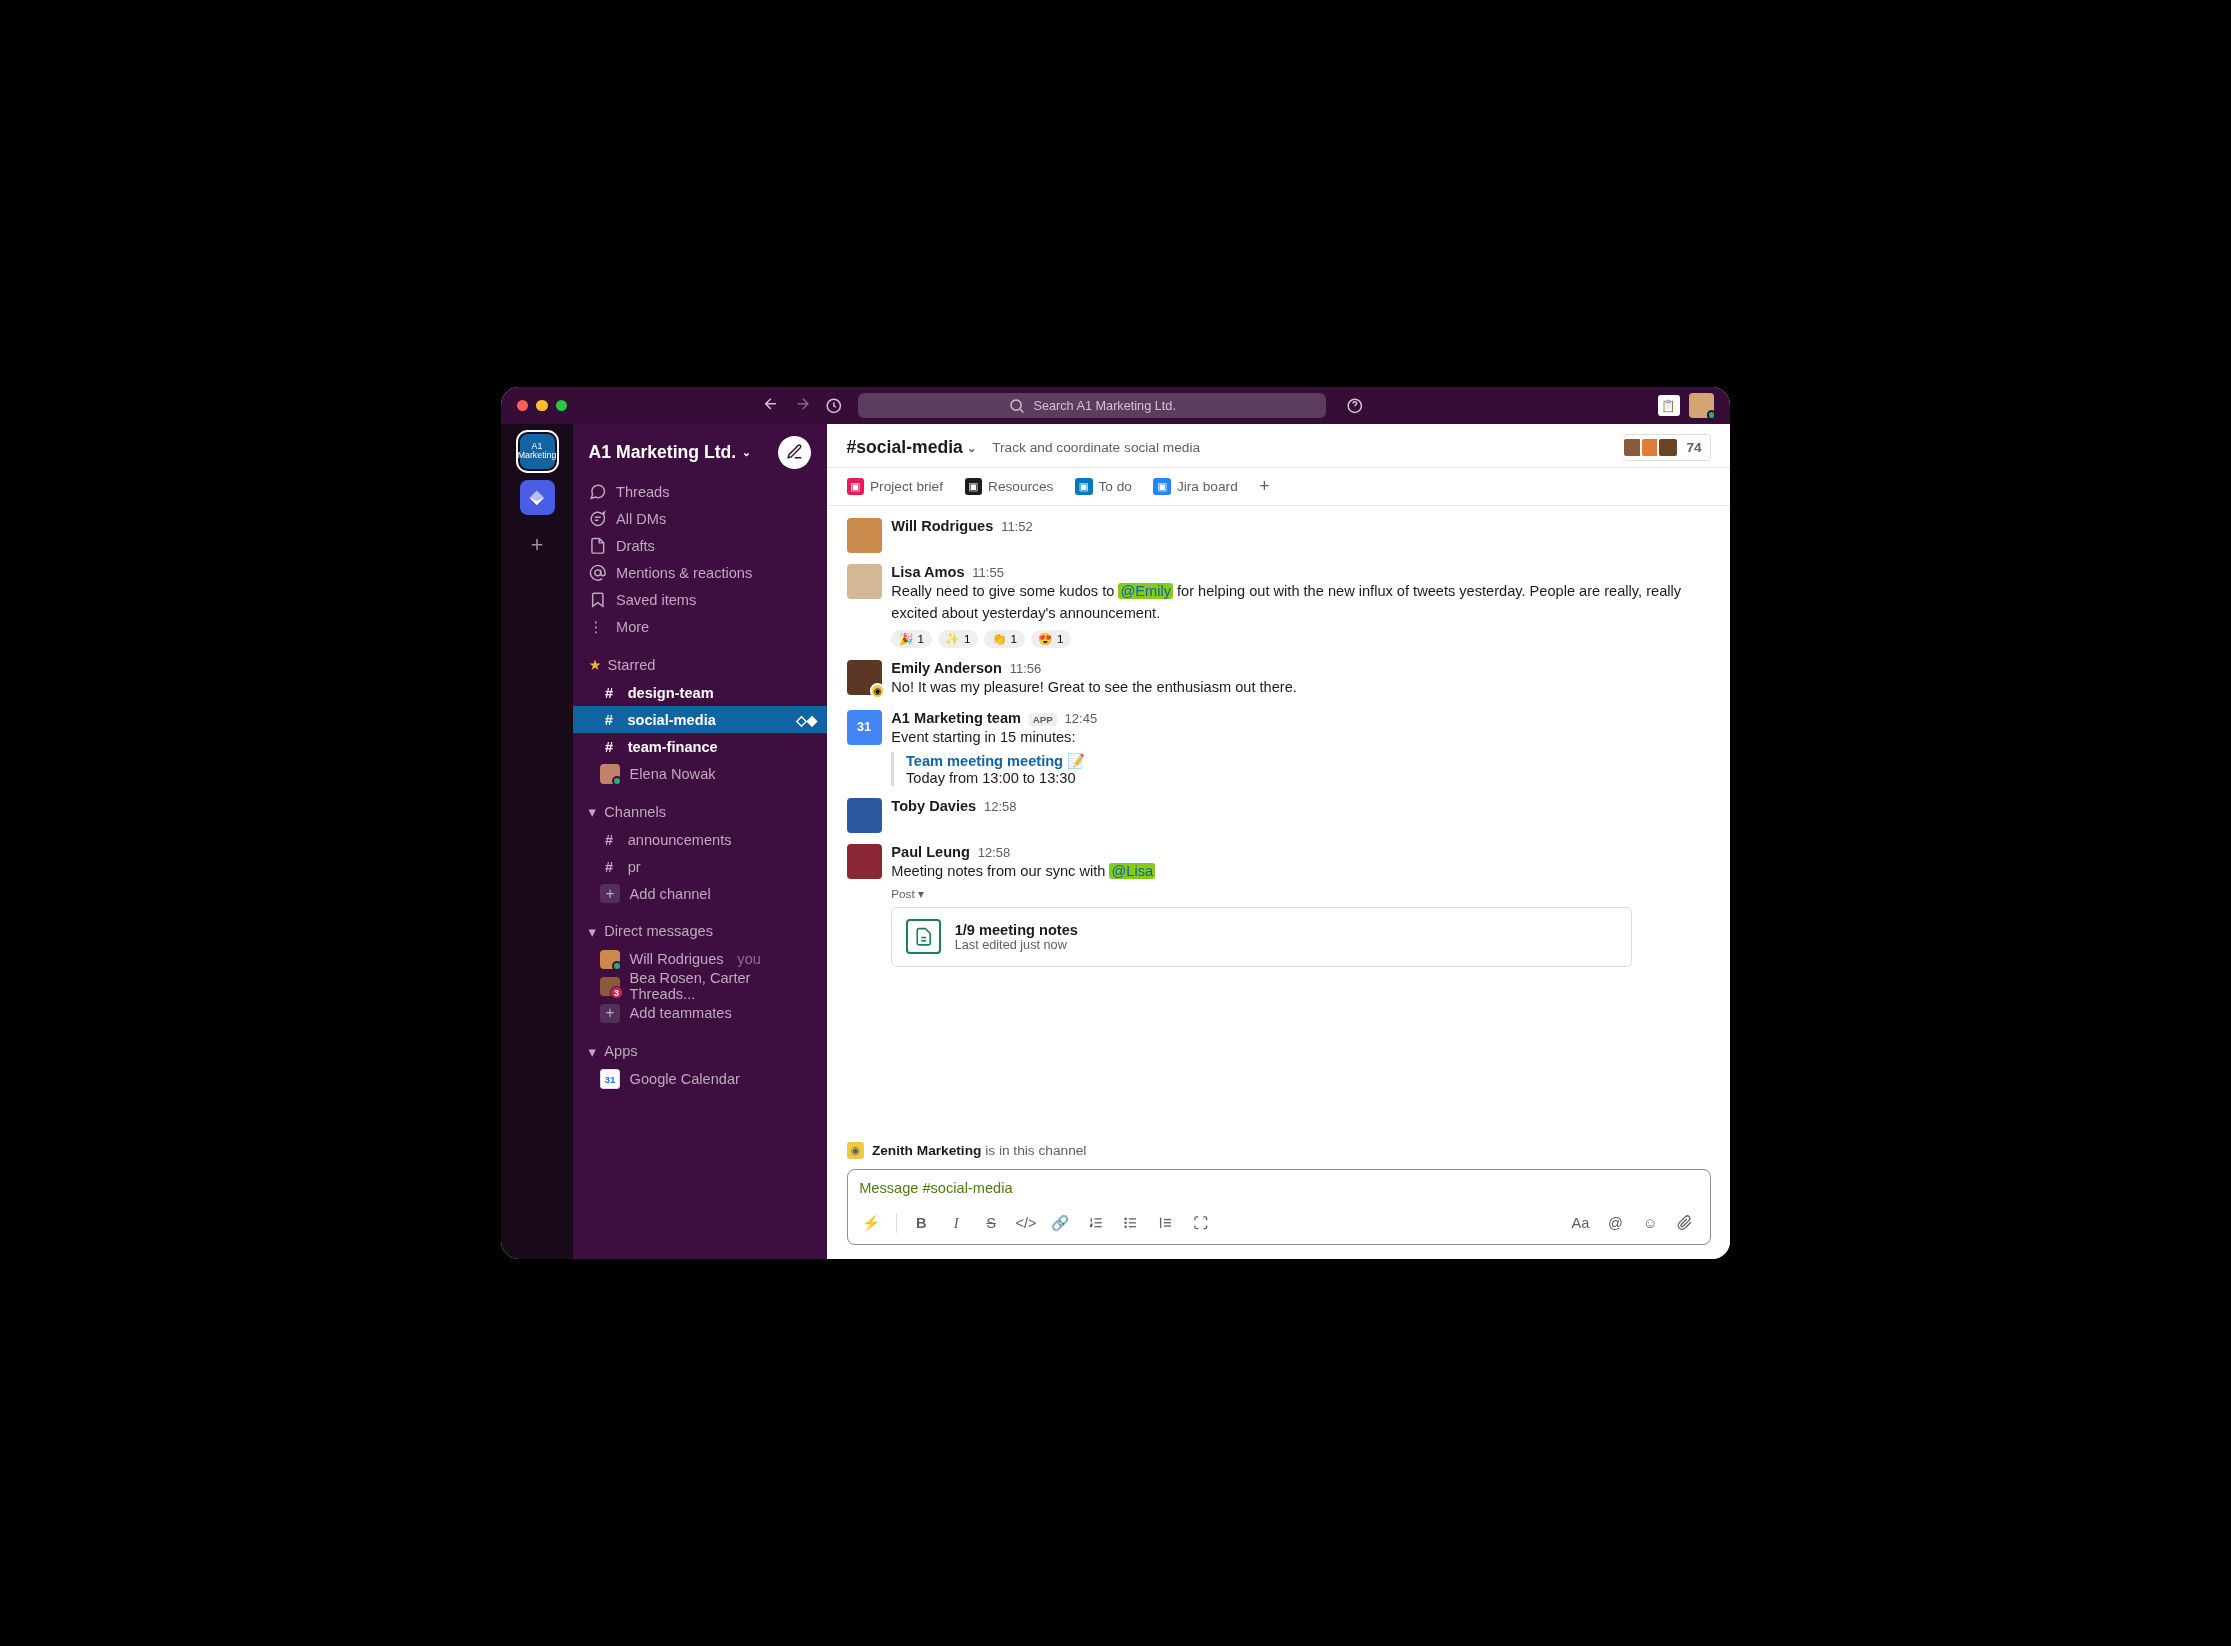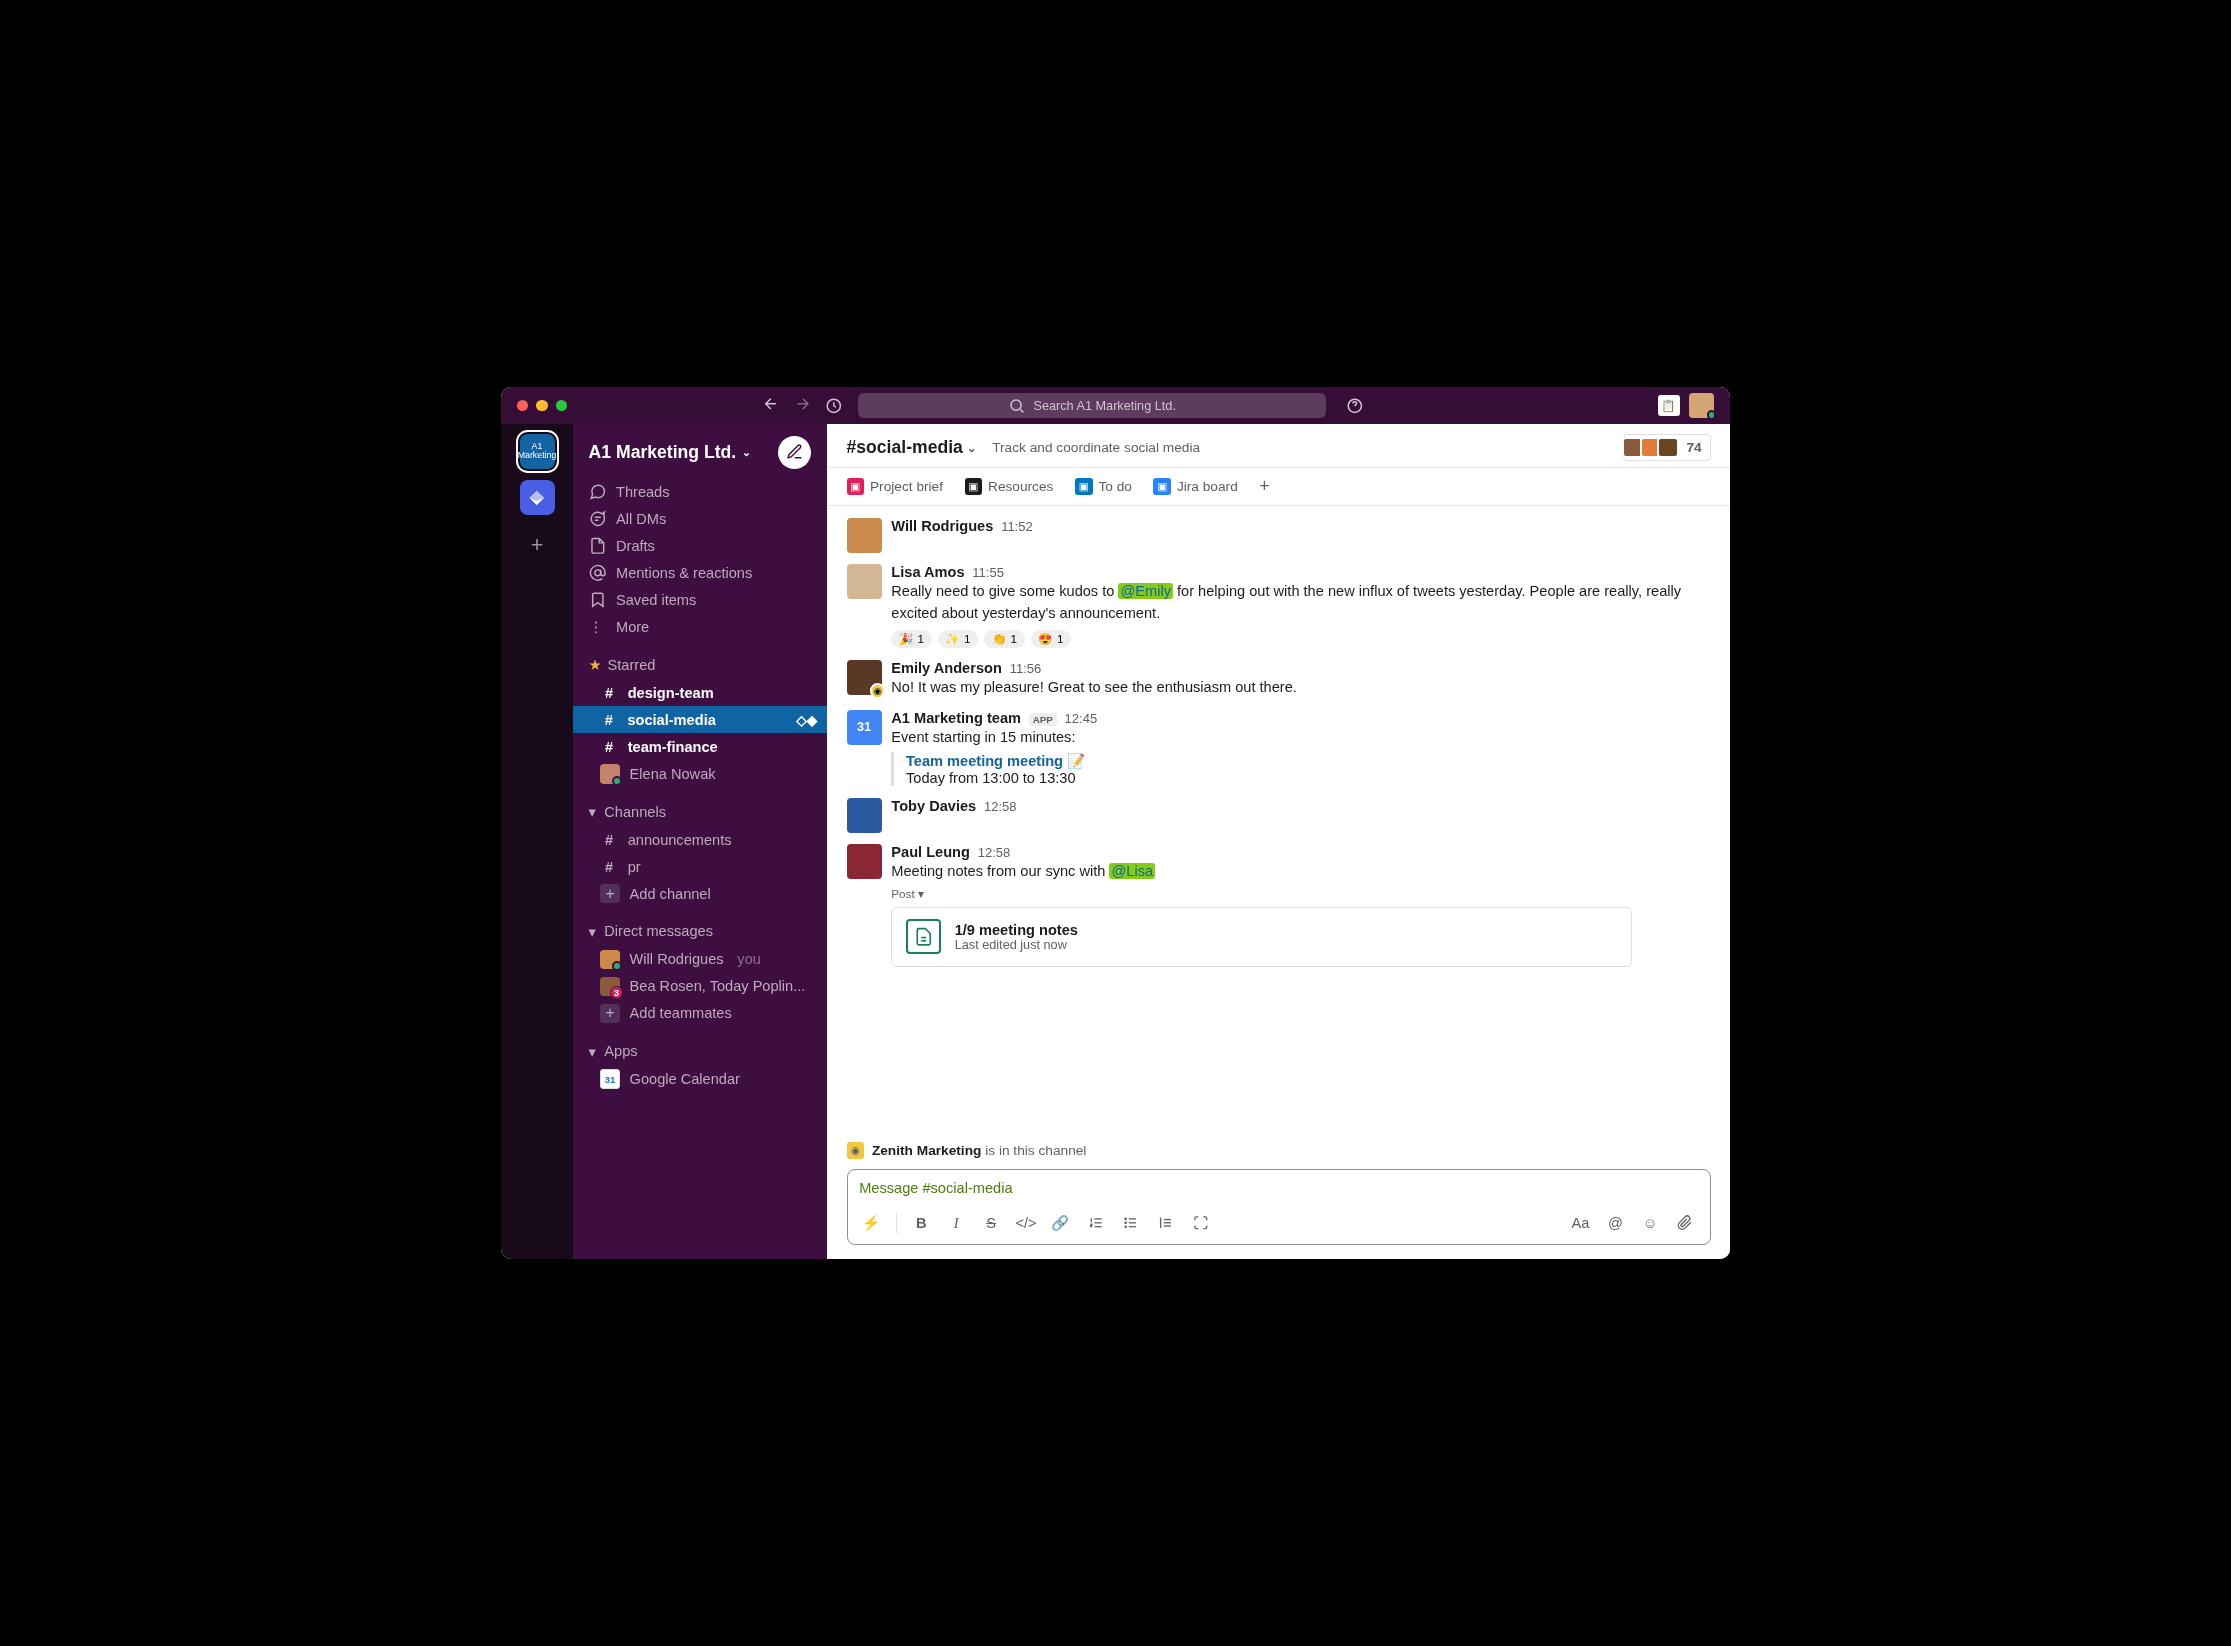--- a/index.html
+++ b/index.html
@@ -1,17 +1,17 @@
 <!DOCTYPE html>
 <html><head>
 <meta charset="utf-8">
 <style>
   * { box-sizing: border-box; margin: 0; padding: 0; }
   body { font-family: -apple-system, BlinkMacSystemFont, "Segoe UI", Helvetica, Arial, sans-serif; background: #000; display: flex; align-items: center; justify-content: center; height: 100vh; }
-  .window { width: 1229px; height: 872px; background: #fff; border-radius: 10px; overflow: hidden; display: flex; flex-direction: column; box-shadow: 0 19.5px 59px rgba(0,0,0,.5); }
+  .window { width: 1229px; height: 872px; background: #fff; border-radius: 18px; overflow: hidden; display: flex; flex-direction: column; box-shadow: 0 19.5px 59px rgba(0,0,0,.5); }
   .titlebar { height: 37px; background: #350d36; display: flex; align-items: center; padding: 0 15.6px; position: relative; }
   .traffic { display: flex; gap: 7.8px; }
   .dot { width: 11.7px; height: 11.7px; border-radius: 50%; }
   .dot.red { background: #ff5f57; }
   .dot.yellow { background: #febc2e; }
   .dot.green { background: #28c840; }
   .nav-arrows { margin-left: 195px; display: flex; align-items: center; gap: 13.7px; color: #d1c3d2; }
   .nav-arrows svg, .titlebar svg { width: 17.6px; height: 17.6px; }
   .history-btn { margin-left: 13.7px; color: #d1c3d2; display:flex; align-items:center; }
   .searchbar { flex: 0 0 468px; height: 25px; background: #5d3d5e; border-radius: 5.9px; margin-left: 15.6px; display: flex; align-items: center; justify-content: center; color: #d1c3d2; font-size: 12.7px; gap: 7.8px; }
@@ -267,21 +267,21 @@
               <span class="dm-avatar" style="background:#c98a4b">
                 <span class="presence-dot" style="border-color:#3f0e40"></span>
               </span>
               <span>Will Rodrigues</span>
               <span style="opacity:.6;margin-left:3.9px">you</span>
             </div>
             <div class="channel-row">
               <span class="dm-avatar" style="background:#8b5a3c">
                 <span class="badge-3">3</span>
               </span>
-              <span>Bea Rosen, Today Poplin...</span>
+              <span>Bea Rosen, Carter Threads...</span>
             </div>
           </div>
         <div class="channel-row">
             <span class="add-square">+</span>
             <span>Add teammates</span>
           </div>
 
         <div class="side-section-caret">
             <span class="caret-icon">▾</span>
             <span>Apps</span>

